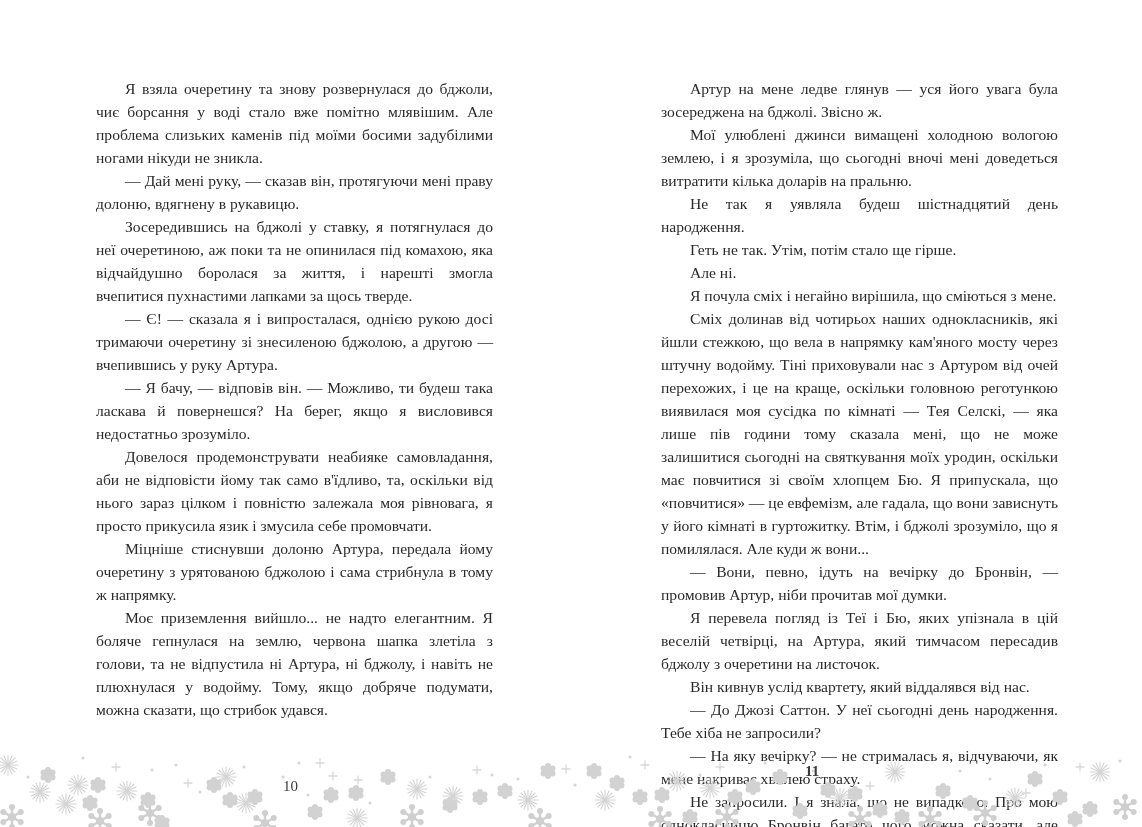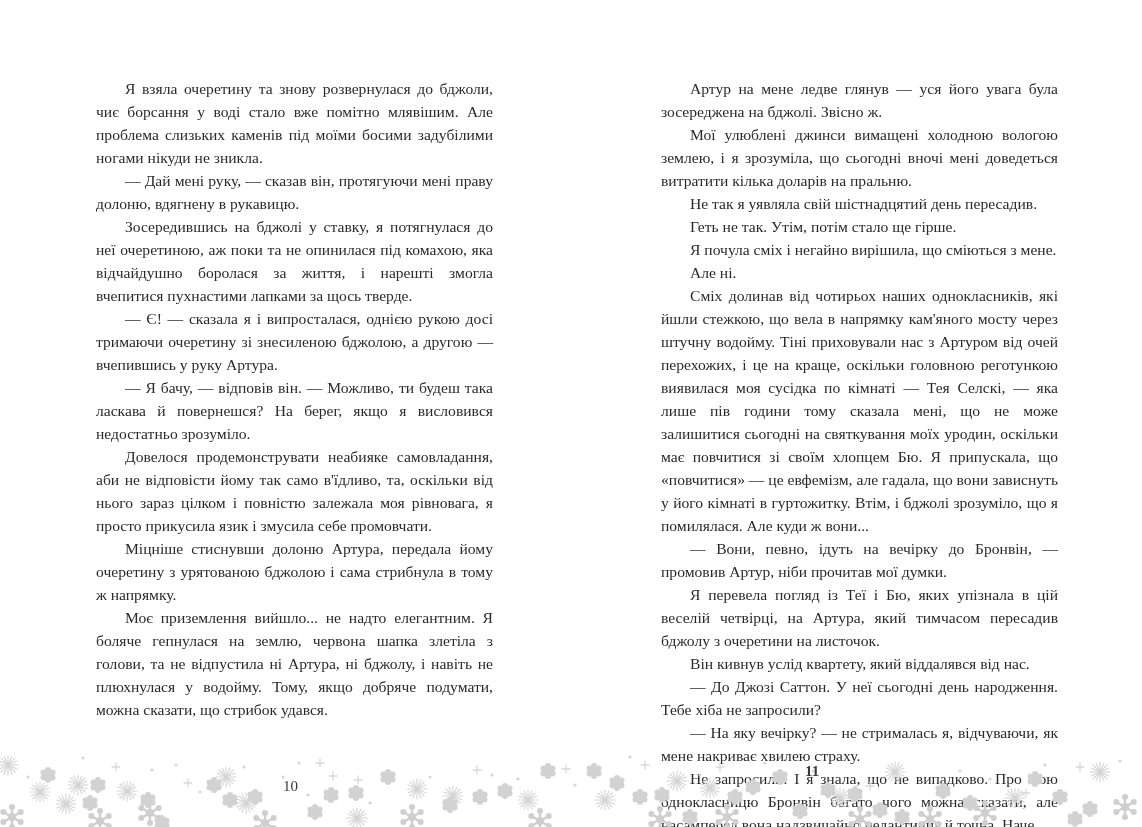--- a/index.html
+++ b/index.html
@@ -36,24 +36,24 @@
     <p>— Є! — сказала я і випросталася, однією рукою досі тримаючи очеретину зі знесиленою бджолою, а другою — вчепившись у руку Артура.</p>
     <p>— Я бачу, — відповів він. — Можливо, ти будеш така ласкава й повернешся? На берег, якщо я висловився недостатньо зрозуміло.</p>
     <p>Довелося продемонструвати неабияке самовладання, аби не відповісти йому так само в'їдливо, та, оскільки від нього зараз цілком і повністю залежала моя рівновага, я просто прикусила язик і змусила себе промовчати.</p>
     <p>Міцніше стиснувши долоню Артура, передала йому очеретину з урятованою бджолою і сама стрибнула в тому ж напрямку.</p>
     <p>Моє приземлення вийшло... не надто елегантним. Я боляче гепнулася на землю, червона шапка злетіла з голови, та не відпустила ні Артура, ні бджолу, і навіть не плюхнулася у водойму. Тому, якщо добряче подумати, можна сказати, що стрибок удався.</p>
   </div>
 
   <div class="page right">
     <p>Артур на мене ледве глянув — уся його увага була зосереджена на бджолі. Звісно ж.</p>
     <p>Мої улюблені джинси вимащені холодною вологою землею, і я зрозуміла, що сьогодні вночі мені доведеться витратити кілька доларів на пральню.</p>
-    <p>Не так я уявляла свій шістнадцятий день пересадив.</p>
+    <p>Не так я уявляла будеш шістнадцятий день народження.</p>
     <p>Геть не так. Утім, потім стало ще гірше.</p>
+    <p>Але ні.</p>
     <p>Я почула сміх і негайно вирішила, що сміються з мене.</p>
-    <p>Але ні.</p>
     <p>Сміх долинав від чотирьох наших однокласників, які йшли стежкою, що вела в напрямку кам'яного мосту через штучну водойму. Тіні приховували нас з Артуром від очей перехожих, і це на краще, оскільки головною реготункою виявилася моя сусідка по кімнаті — Тея Селскі, — яка лише пів години тому сказала мені, що не може залишитися сьогодні на святкування моїх уродин, оскільки має повчитися зі своїм хлопцем Бю. Я припускала, що «повчитися» — це евфемізм, але гадала, що вони зависнуть у його кімнаті в гуртожитку. Втім, і бджолі зрозуміло, що я помилялася. Але куди ж вони...</p>
     <p>— Вони, певно, ідуть на вечірку до Бронвін, — промовив Артур, ніби прочитав мої думки.</p>
     <p>Я перевела погляд із Теї і Бю, яких упізнала в цій веселій четвірці, на Артура, який тимчасом пересадив бджолу з очеретини на листочок.</p>
     <p>Він кивнув услід квартету, який віддалявся від нас.</p>
     <p>— До Джозі Саттон. У неї сьогодні день народження. Тебе хіба не запросили?</p>
     <p>— На яку вечірку? — не стрималась я, відчуваючи, як мене накриває хвилею страху.</p>
     <p>Не запросили. І я знала, що не випадково. Про мою однокласницю Бронвін багато чого можна сказати, але насамперед вона надзвичайно педантична й точна. Наче</p>
   </div>
 
   <svg class="snow" viewBox="0 0 1142 72" xmlns="http://www.w3.org/2000/svg">

